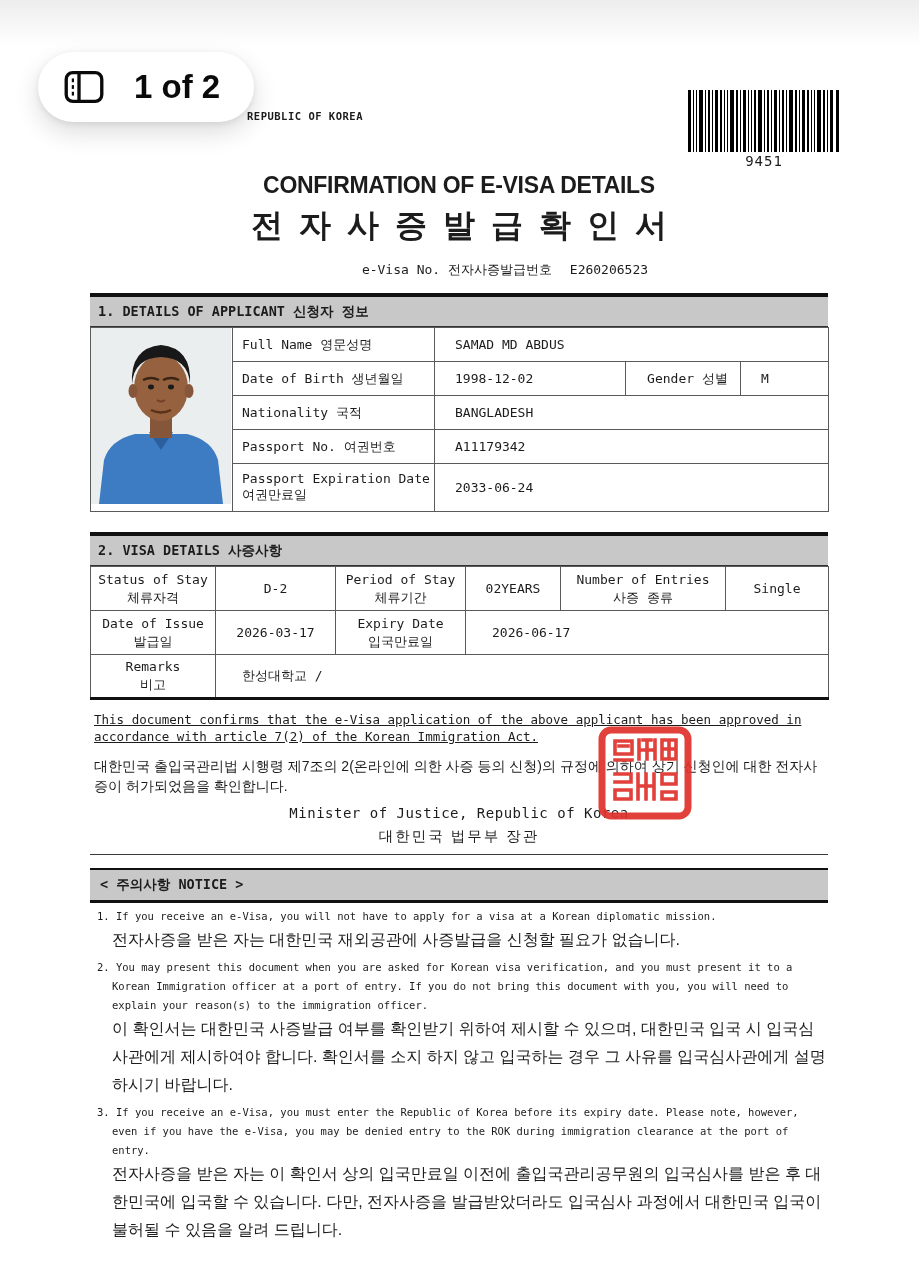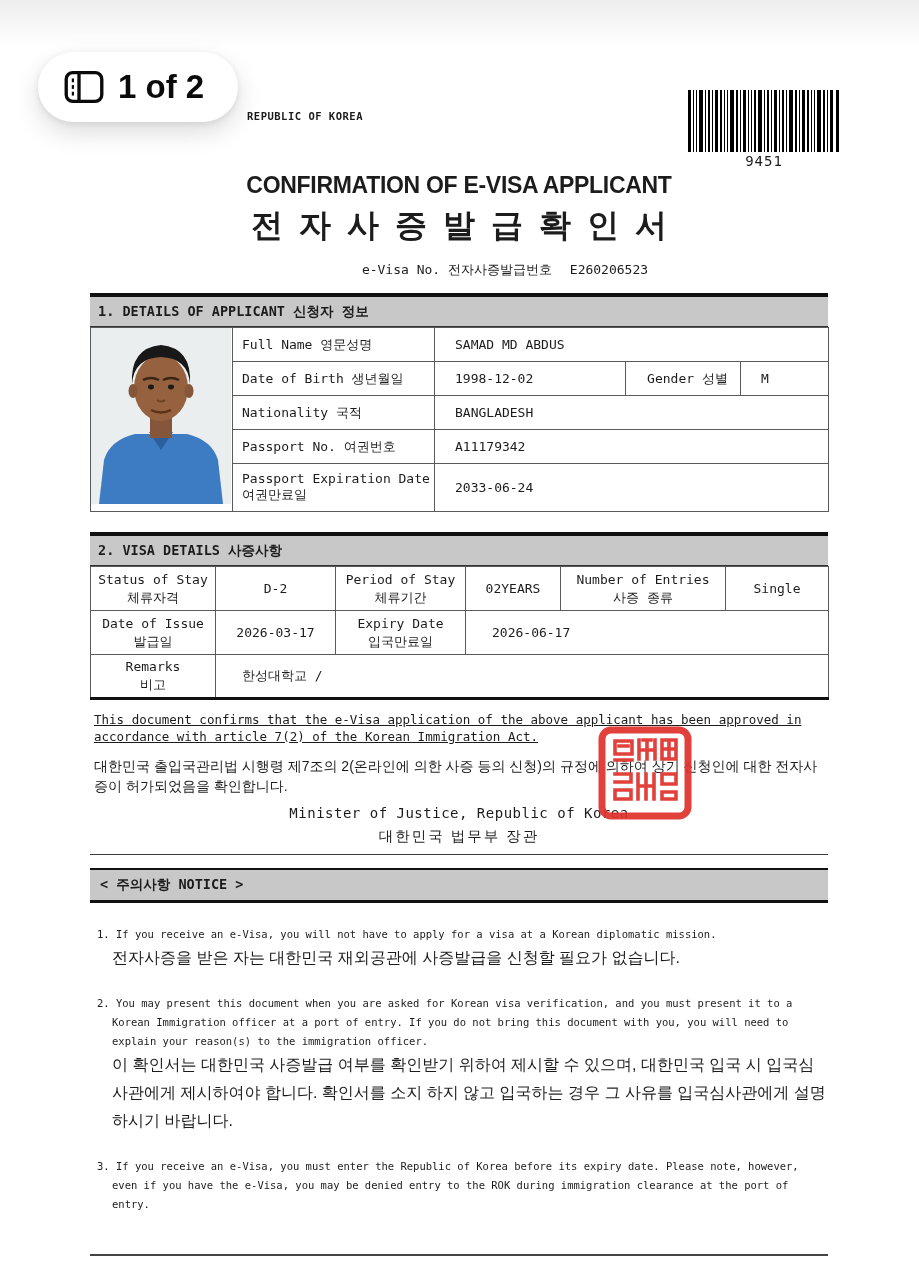--- a/index.html
+++ b/index.html
@@ -15,21 +15,21 @@
   html,body{background:#fff;}
   .page{
     position:relative; width:919px; height:1280px; background:#fff;
     overflow:hidden; font-family:var(--mono); color:var(--ink);
   }
   .top-fade{position:absolute;top:0;left:0;width:100%;height:46px;
     background:linear-gradient(#ededed,rgba(255,255,255,0));}
   
   .page-badge{
     position:absolute; left:38px; top:52px; z-index:30;
-    display:flex; align-items:center; gap:14px;
+    display:flex; align-items:center; gap:30px;
     background:#fff; border-radius:38px; padding:16px 34px 16px 26px;
     box-shadow:0 10px 26px rgba(0,0,0,.14), 0 2px 6px rgba(0,0,0,.08);
     font-family:var(--sans); font-weight:bold; font-size:33px; color:#0a0a0a;
     cursor:pointer;
     justify-content:center;
   }
   .page-badge svg{display:block;}
   
   .country{position:absolute; left:247px; top:110px; font-size:10.5px;
     font-weight:bold; letter-spacing:.5px; z-index:5;}
@@ -77,21 +77,21 @@
   .rule-bottom{border:none; border-top:2px solid #444; margin-top:40px;}
   
   .seal{position:absolute; left:598px; top:726px; width:94px; height:94px; z-index:10;}
   .seal .sr{position:absolute; opacity:0; pointer-events:none; font-size:1px;}
   
   .notice-bar{
     margin-top:13px; background:var(--section_bar);
     border-top:2px solid var(--line-thick); border-bottom:3px solid var(--line-thick);
     font-weight:bold; font-size:13.5px; padding:6px 10px;
   }
-  .notice-item{margin-top:22px; padding:0 2px 0 7px;}
+  .notice-item{margin-top:4px; padding:0 2px 0 7px;}
   .notice-en{font-size:10.5px; line-height:1.8; padding-left:15px; text-indent:-15px;}
   .notice-ko{font-family:var(--sans); font-size:16px; line-height:1.75; padding-left:15px;}
 </style>
 </head>
 <body>
 
 <div class="page">
   <div class="top-fade"></div>
 
   <div class="page-badge">
@@ -149,21 +149,21 @@
           <rect x="135" width="2" height="62"></rect>
           <rect x="139" width="1" height="62"></rect>
         <rect x="142" width="3" height="62"></rect>
           <rect x="148" width="3" height="62"></rect>
       </g>
     </svg>
     <div class="barcode-num">9451</div>
   </div>
 
   <div class="content">
-    <div class="title-en">CONFIRMATION OF E-VISA APPLICANT</div>
+    <div class="title-en">CONFIRMATION OF E-VISA DETAILS</div>
     <div class="title-ko">전자사증발급확인서</div>
     <div class="evisa-line">
       <span>e-Visa No. 전자사증발급번호</span>
       <span class="num">E260206523</span>
     </div>
 
     <div class="section-bar">1. DETAILS OF APPLICANT 신청자 정보</div>
     <table class="t1">
       <colgroup>
         <col style="width:142px">
@@ -286,20 +286,21 @@
     <div class="notice-item">
       <p class="notice-en">1. If you receive an e-Visa, you will not have to apply for a visa at a Korean diplomatic mission.</p>
       <p class="notice-ko">전자사증을 받은 자는 대한민국 재외공관에 사증발급을 신청할 필요가 없습니다.</p>
     </div>
     <div class="notice-item">
       <p class="notice-en">2. You may present this document when you are asked for Korean visa verification, and you must present it to a Korean Immigration officer at a port of entry. If you do not bring this document with you, you will need to explain your reason(s) to the immigration officer.</p>
       <p class="notice-ko">이 확인서는 대한민국 사증발급 여부를 확인받기 위하여 제시할 수 있으며, 대한민국 입국 시 입국심사관에게 제시하여야 합니다. 확인서를 소지 하지 않고 입국하는 경우 그 사유를 입국심사관에게 설명하시기 바랍니다.</p>
     </div>
     <div class="notice-item">
       <p class="notice-en">3. If you receive an e-Visa, you must enter the Republic of Korea before its expiry date. Please note, however, even if you have the e-Visa, you may be denied entry to the ROK during immigration clearance at the port of entry.</p>
+      <p class="notice-ko">전자사증을 받은 자는 이 확인서 상의 입국만료일 이전에 출입국관리공무원의 입국심사를 받은 후 대한민국에 입국할 수 있습니다. 다만, 전자사증을 발급받았더라도 입국심사 과정에서 대한민국 입국이 불허될 수 있음을 알려 드립니다.</p>
     </div>
 
     <hr class="rule-bottom">
   </div>
 
   <div class="seal">
     <span class="sr">법무부장관인</span>
     <svg width="94" height="94" viewBox="0 0 94 94" fill="none" stroke="var(--seal_red)" opacity=".93">
       <rect x="4" y="4" width="86" height="86" rx="9" stroke-width="7"></rect>
       <g stroke-width="3.6" stroke-linecap="square">

